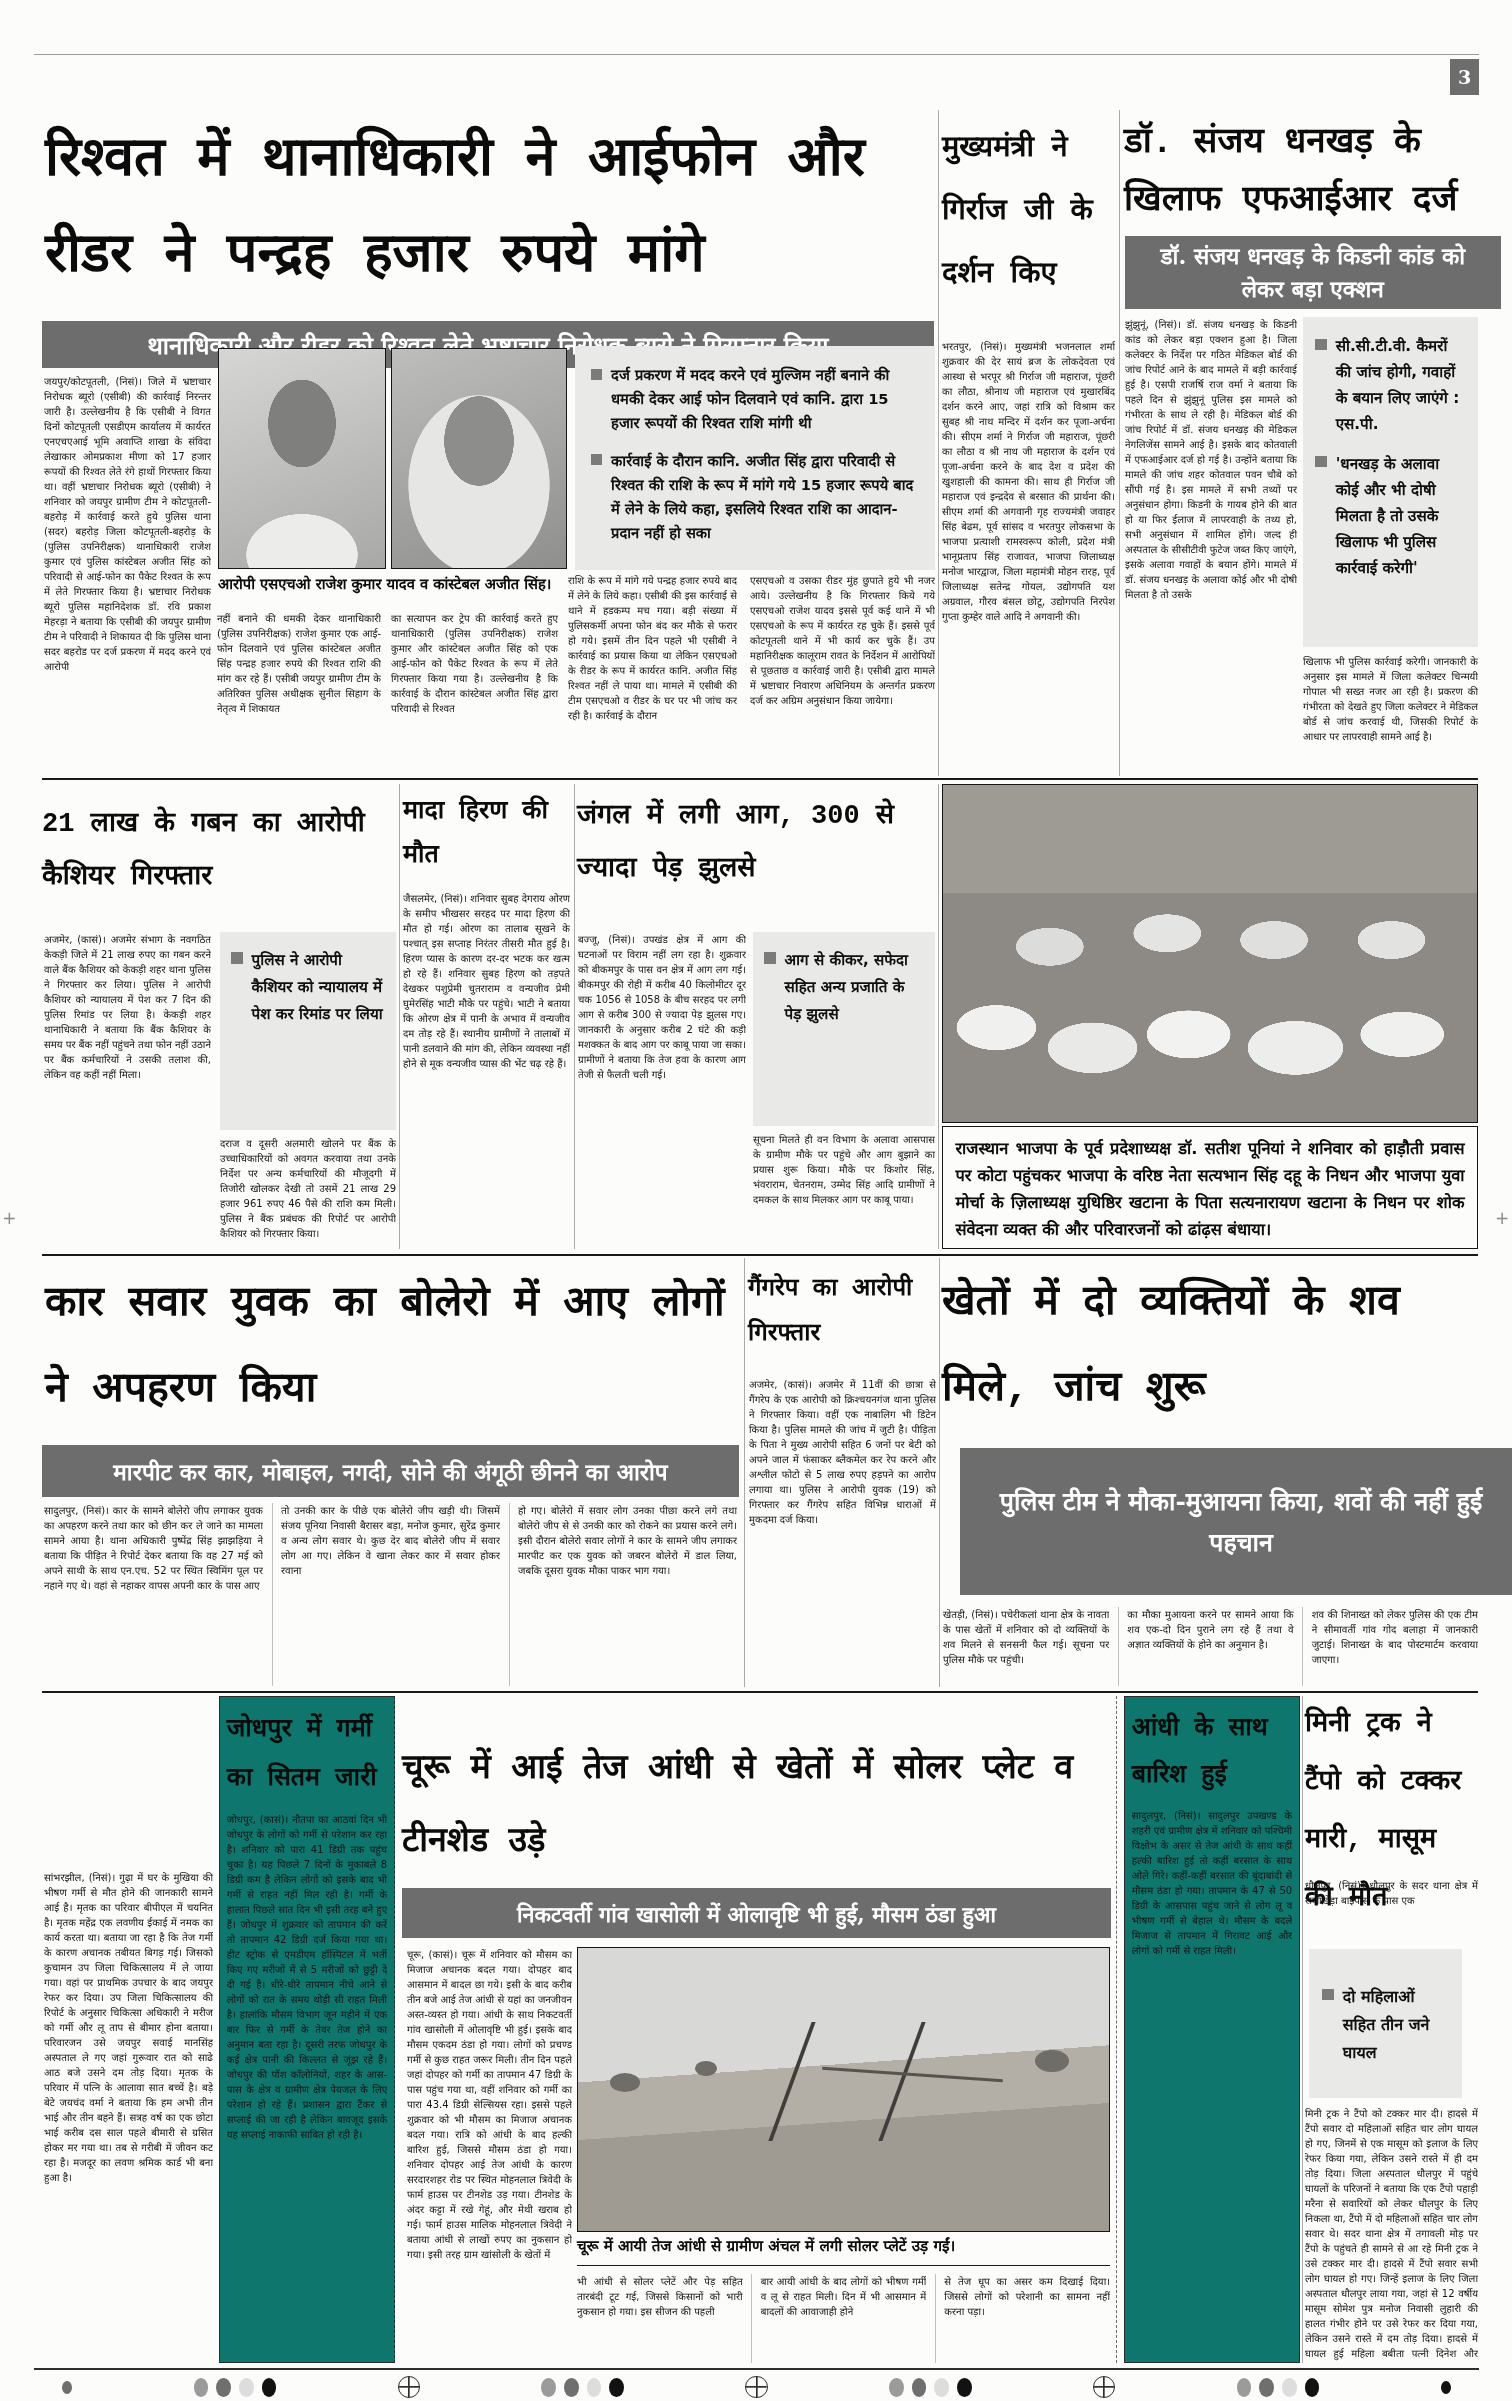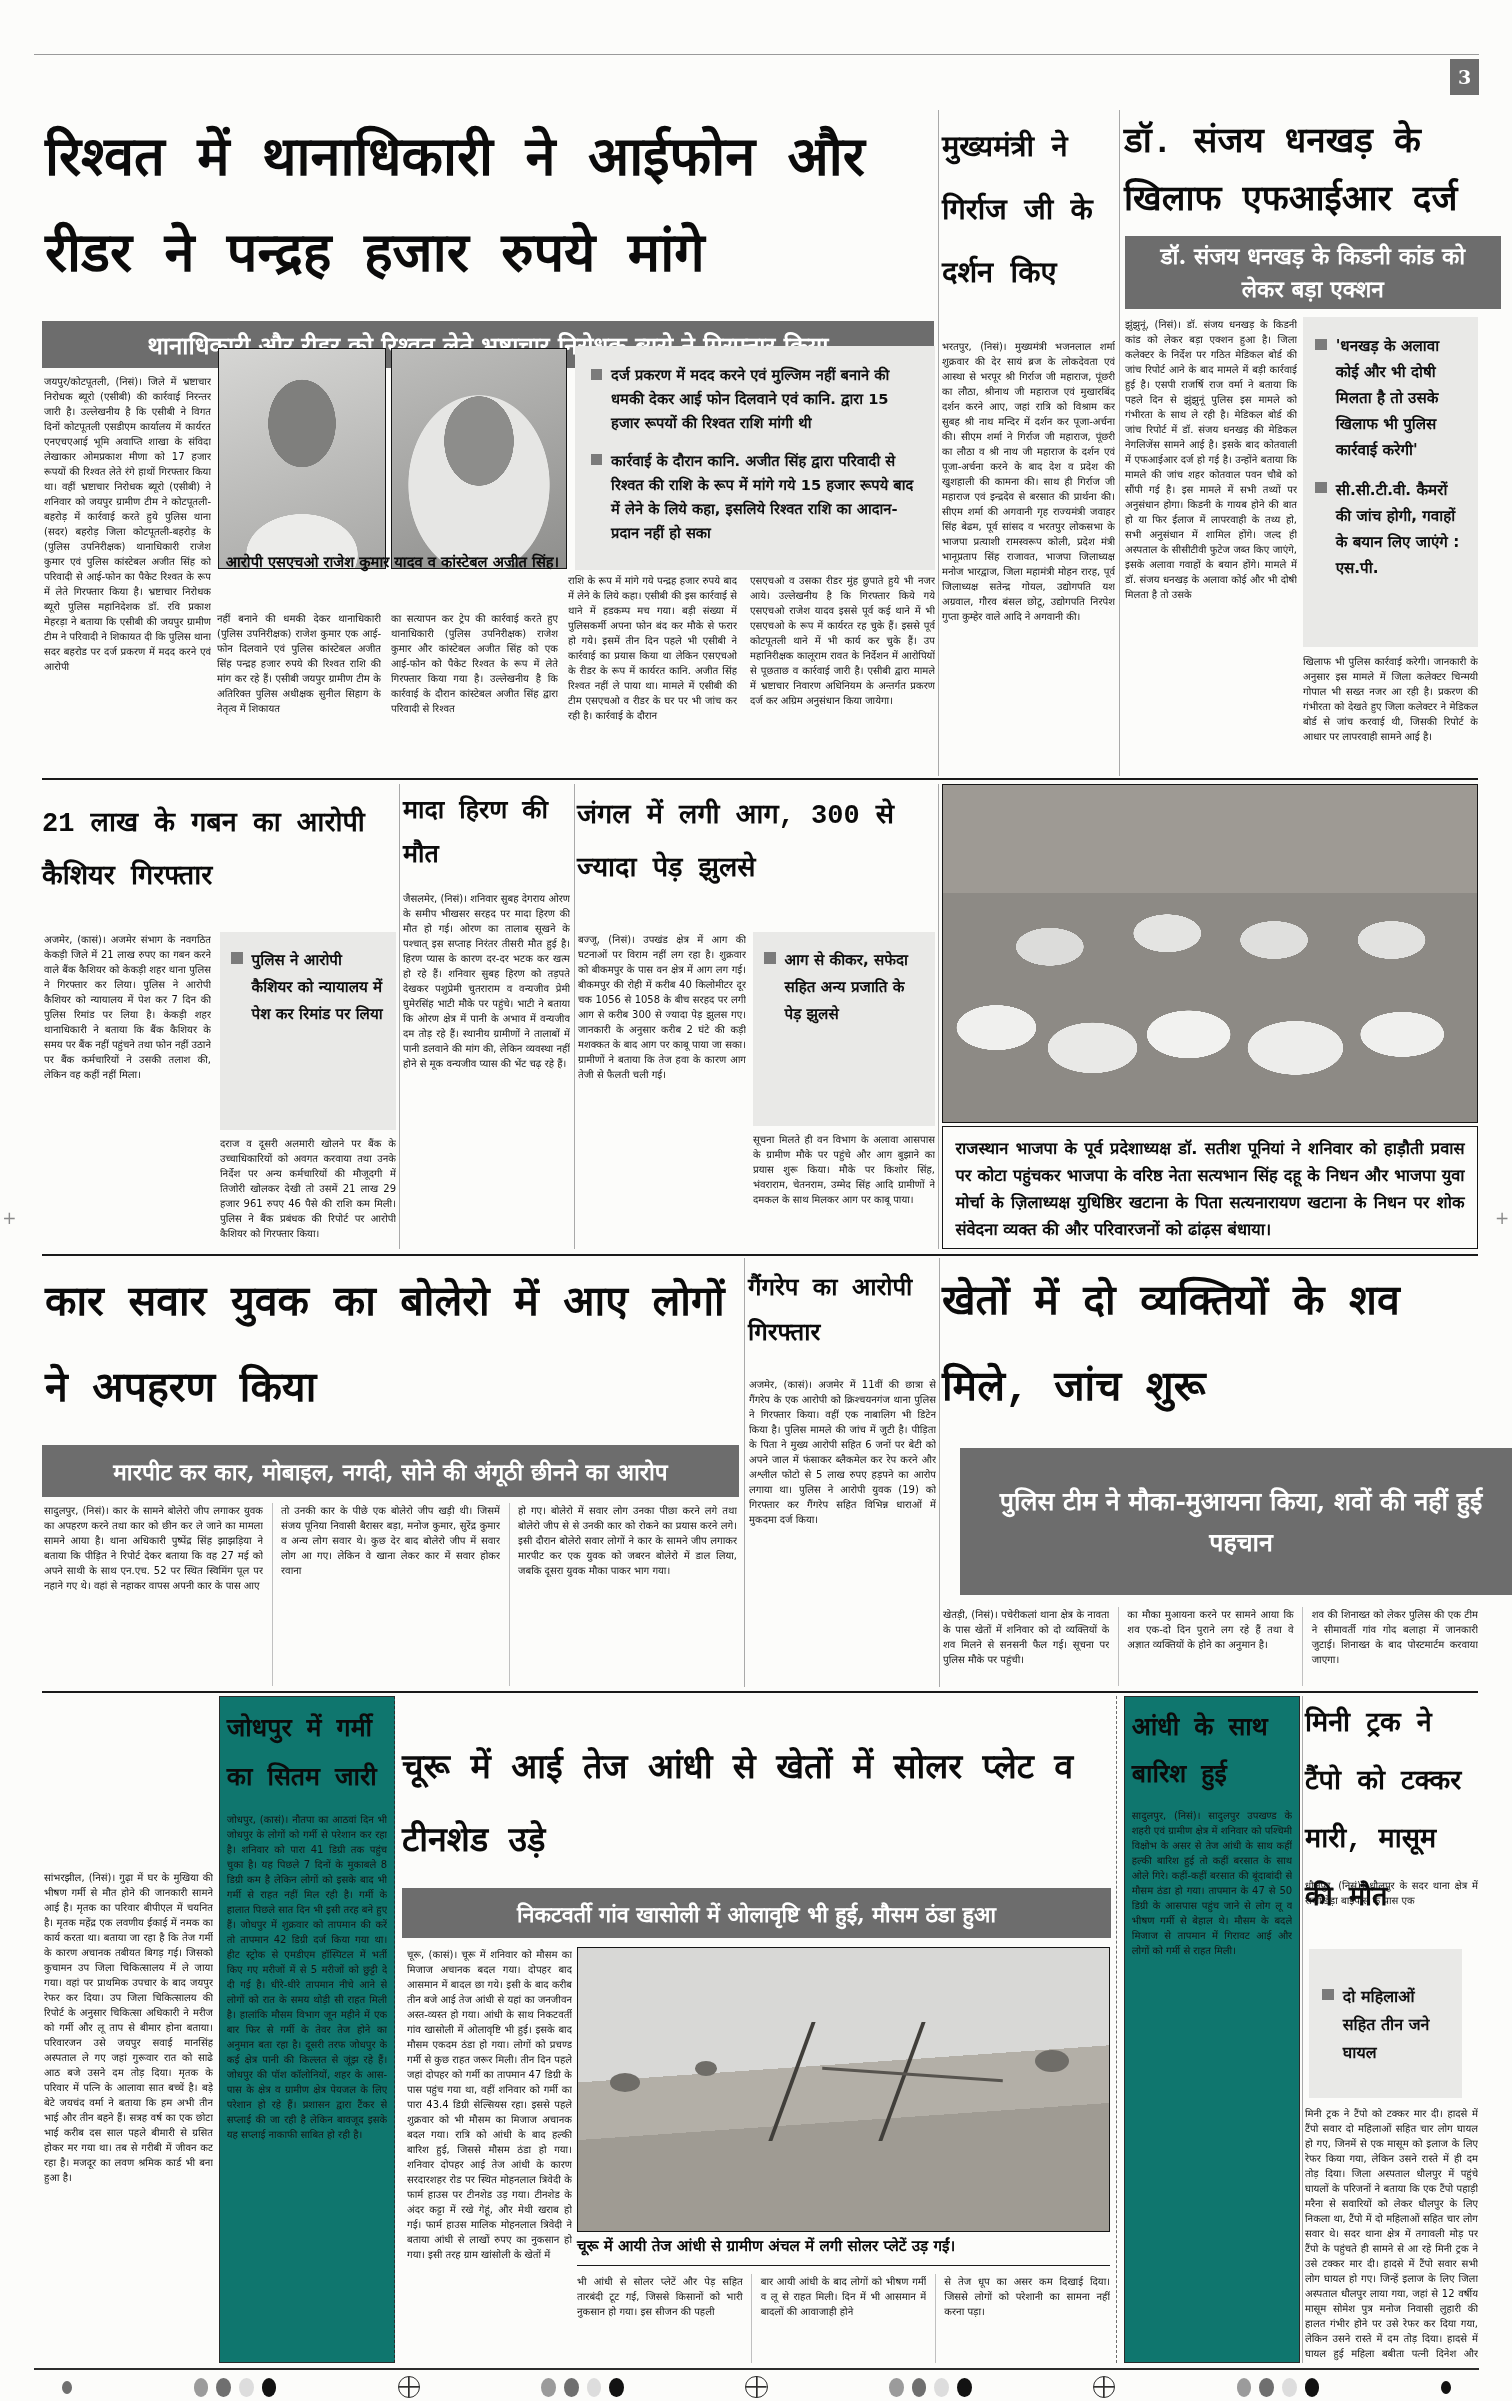--- a/index.html
+++ b/index.html
@@ -42,21 +42,21 @@
   <div class="hline" style="left:34px;top:54px;width:1445px;height:0.6px;background:#9a9a9a"></div>
   <div class="abs gbar" style="left:1450px;top:59px;width:29px;height:36px;font-size:19px">3</div>
 
   <div class="abs hl" style="left:45px;top:113px;width:889px;font-size:54px;line-height:96px">रिश्वत में थानाधिकारी ने आईफोन और रीडर ने पन्द्रह हजार रुपये मांगे</div>
   <div class="abs gbar" style="left:42px;top:321px;width:892px;height:47px;font-size:24px">थानाधिकारी और रीडर को रिश्वत लेते भ्रष्टाचार निरोधक ब्यूरो ने गिरफ्तार किया</div>
 
   <div class="abs bt" style="left:44px;top:374px;width:167px;height:402px">जयपुर/कोटपूतली, (निसं)। जिले में भ्रष्टाचार निरोधक ब्यूरो (एसीबी) की कार्रवाई निरन्तर जारी है। उल्लेखनीय है कि एसीबी ने विगत दिनों कोटपूतली एसडीएम कार्यालय में कार्यरत एनएचएआई भूमि अवाप्ति शाखा के संविदा लेखाकार ओमप्रकाश मीणा को 17 हजार रूपयों की रिश्वत लेते रंगे हाथों गिरफ्तार किया था। वहीं भ्रष्टाचार निरोधक ब्यूरो (एसीबी) ने शनिवार को जयपुर ग्रामीण टीम ने कोटपूतली-बहरोड़ में कार्रवाई करते हुये पुलिस थाना (सदर) बहरोड़ जिला कोटपूतली-बहरोड़ के (पुलिस उपनिरीक्षक) थानाधिकारी राजेश कुमार एवं पुलिस कांस्टेबल अजीत सिंह को परिवादी से आई-फोन का पैकेट रिश्वत के रूप में लेते गिरफ्तार किया है। भ्रष्टाचार निरोधक ब्यूरो पुलिस महानिदेशक डॉ. रवि प्रकाश मेहरड़ा ने बताया कि एसीबी की जयपुर ग्रामीण टीम ने परिवादी ने शिकायत दी कि पुलिस थाना सदर बहरोड पर दर्ज प्रकरण में मदद करने एवं आरोपी</div>
 
   <div class="abs photo suspect-a" style="left:218px;top:348px;width:168px;height:221px"></div>
   <div class="abs photo suspect-b" style="left:391px;top:348px;width:176px;height:221px"></div>
-  <div class="abs cap" style="left:218px;top:552px;width:349px;font-size:14.7px;line-height:19px;text-align:center">आरोपी एसएचओ राजेश कुमार यादव व कांस्टेबल अजीत सिंह।</div>
+  <div class="abs cap" style="left:218px;top:574px;width:349px;font-size:14.7px;line-height:19px;">आरोपी एसएचओ राजेश कुमार यादव व कांस्टेबल अजीत सिंह।</div>
 
   <div class="abs lbox" style="left:575px;top:346px;width:360px;height:224px;padding:17px 14.7px">
     <div class="brow">
       <span class="bsq"></span>
       <span class="btxt" style="font-size:14.7px;line-height:24px">दर्ज प्रकरण में मदद करने एवं मुल्जिम नहीं बनाने की धमकी देकर आई फोन दिलवाने एवं कानि. द्वारा 15 हजार रूपयों की रिश्वत राशि मांगी थी</span>
     </div>
     <div class="brow">
       <span class="bsq"></span>
       <span class="btxt" style="font-size:14.7px;line-height:24px">कार्रवाई के दौरान कानि. अजीत सिंह द्वारा परिवादी से रिश्वत की राशि के रूप में मांगे गये 15 हजार रूपये बाद में लेने के लिये कहा, इसलिये रिश्वत राशि का आदान-प्रदान नहीं हो सका</span>
     </div>
@@ -71,25 +71,25 @@
   <div class="abs hl" style="left:942px;top:117px;width:174px;font-size:29px;line-height:63px">मुख्यमंत्री ने गिर्राज जी के दर्शन किए</div>
   <div class="abs bt" style="left:942px;top:339px;width:173px;height:436px">भरतपुर, (निसं)। मुख्यमंत्री भजनलाल शर्मा शुक्रवार की देर सायं ब्रज के लोकदेवता एवं आस्था से भरपूर श्री गिर्राज जी महाराज, पूंछरी का लौठा, श्रीनाथ जी महाराज एवं मुखारबिंद दर्शन करने आए, जहां रात्रि को विश्राम कर सुबह श्री नाथ मन्दिर में दर्शन कर पूजा-अर्चना की। सीएम शर्मा ने गिर्राज जी महाराज, पूंछरी का लौठा व श्री नाथ जी महाराज के दर्शन एवं पूजा-अर्चना करने के बाद देश व प्रदेश की खुशहाली की कामना की। साथ ही गिर्राज जी महाराज एवं इन्द्रदेव से बरसात की प्रार्थना की। सीएम शर्मा की अगवानी गृह राज्यमंत्री जवाहर सिंह बेढम, पूर्व सांसद व भरतपुर लोकसभा के भाजपा प्रत्याशी रामस्वरूप कोली, प्रदेश मंत्री भानूप्रताप सिंह राजावत, भाजपा जिलाध्यक्ष मनोज भारद्वाज, जिला महामंत्री मोहन रारह, पूर्व जिलाध्यक्ष सतेन्द्र गोयल, उद्योगपति यश अग्रवाल, गौरव बंसल छोटू, उद्योगपति निरपेश गुप्ता कुम्हेर वाले आदि ने अगवानी की।</div>
 
   <div class="vline" style="left:1119px;top:110px;height:666px"></div>
   <div class="abs hl" style="left:1124px;top:114px;width:355px;font-size:35px;line-height:58px">डॉ. संजय धनखड़ के खिलाफ एफआईआर दर्ज</div>
   <div class="abs gbar" style="left:1125px;top:236px;width:353px;height:73px;font-size:22.6px;line-height:33px;padding:0 11.3px">डॉ. संजय धनखड़ के किडनी कांड को लेकर बड़ा एक्शन</div>
   <div class="abs bt" style="left:1125px;top:317px;width:172px;height:457px">झुंझुनूं, (निसं)। डॉ. संजय धनखड़ के किडनी कांड को लेकर बड़ा एक्शन हुआ है। जिला कलेक्टर के निर्देश पर गठित मेडिकल बोर्ड की जांच रिपोर्ट आने के बाद मामले में बड़ी कार्रवाई हुई है। एसपी राजर्षि राज वर्मा ने बताया कि पहले दिन से झुंझुनूं पुलिस इस मामले को गंभीरता के साथ ले रही है। मेडिकल बोर्ड की जांच रिपोर्ट में डॉ. संजय धनखड़ की मेडिकल नेगलिजेंस सामने आई है। इसके बाद कोतवाली में एफआईआर दर्ज हो गई है। उन्होंने बताया कि मामले की जांच शहर कोतवाल पवन चौबे को सौंपी गई है। इस मामले में सभी तथ्यों पर अनुसंधान होगा। किडनी के गायब होने की बात हो या फिर ईलाज में लापरवाही के तथ्य हो, सभी अनुसंधान में शामिल होंगे। जल्द ही अस्पताल के सीसीटीवी फुटेज जब्त किए जाएंगे, इसके अलावा गवाहों के बयान होंगे। मामले में डॉ. संजय धनखड़ के अलावा कोई और भी दोषी मिलता है तो उसके</div>
   <div class="abs lbox" style="left:1303px;top:317px;width:175px;height:330px;padding:16px 11.3px">
     <div class="brow">
       <span class="bsq"></span>
+      <span class="btxt" style="font-size:15.2px;line-height:26px">सी.सी.टी.वी. कैमरों की जांच होगी, गवाहों के बयान लिए जाएंगे : एस.पी.</span>
+    </div>
+    <div class="brow">
+      <span class="bsq"></span>
       <span class="btxt" style="font-size:15.2px;line-height:26px">'धनखड़ के अलावा कोई और भी दोषी मिलता है तो उसके खिलाफ भी पुलिस कार्रवाई करेगी'</span>
-    </div>
-    <div class="brow">
-      <span class="bsq"></span>
-      <span class="btxt" style="font-size:15.2px;line-height:26px">सी.सी.टी.वी. कैमरों की जांच होगी, गवाहों के बयान लिए जाएंगे : एस.पी.</span>
     </div>
   </div>
   <div class="abs bt" style="left:1303px;top:654px;width:175px;height:121px">खिलाफ भी पुलिस कार्रवाई करेगी। जानकारी के अनुसार इस मामले में जिला कलेक्टर चिन्मयी गोपाल भी सख्त नजर आ रही है। प्रकरण की गंभीरता को देखते हुए जिला कलेक्टर ने मेडिकल बोर्ड से जांच करवाई थी, जिसकी रिपोर्ट के आधार पर लापरवाही सामने आई है।</div>
 
   <div class="hline" style="left:42px;top:778px;width:1436px;height:1.7px"></div>
 
   <div class="abs hl" style="left:42px;top:798px;width:355px;font-size:27px;line-height:53px">21 लाख के गबन का आरोपी कैशियर गिरफ्तार</div>
   <div class="abs bt" style="left:44px;top:932px;width:167px;height:317px">अजमेर, (कासं)। अजमेर संभाग के नवगठित केकड़ी जिले में 21 लाख रुपए का गबन करने वाले बैंक कैशियर को केकड़ी शहर थाना पुलिस ने गिरफ्तार कर लिया। पुलिस ने आरोपी कैशियर को न्यायालय में पेश कर 7 दिन की पुलिस रिमांड पर लिया है। केकड़ी शहर थानाधिकारी ने बताया कि बैंक कैशियर के समय पर बैंक नहीं पहुंचने तथा फोन नहीं उठाने पर बैंक कर्मचारियों ने उसकी तलाश की, लेकिन वह कहीं नहीं मिला।</div>
   <div class="abs lbox" style="left:220px;top:932px;width:176px;height:198px;padding:14.7px 10.2px">
     <div class="brow">

